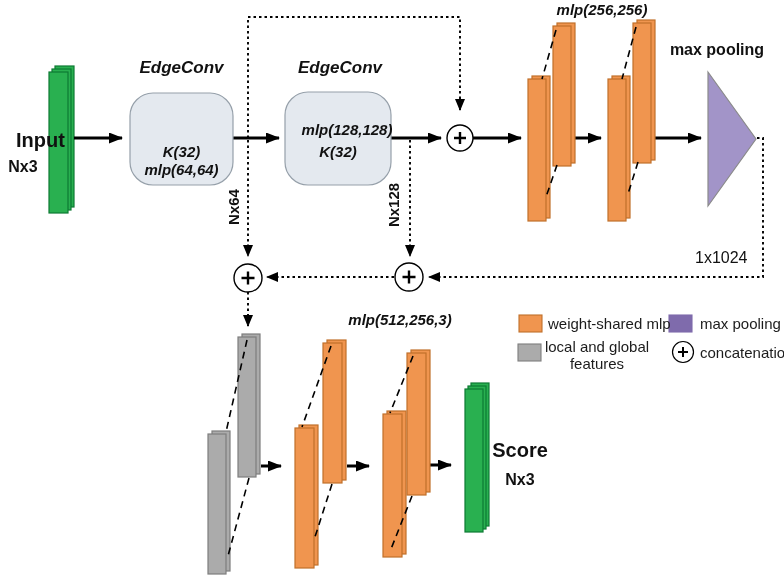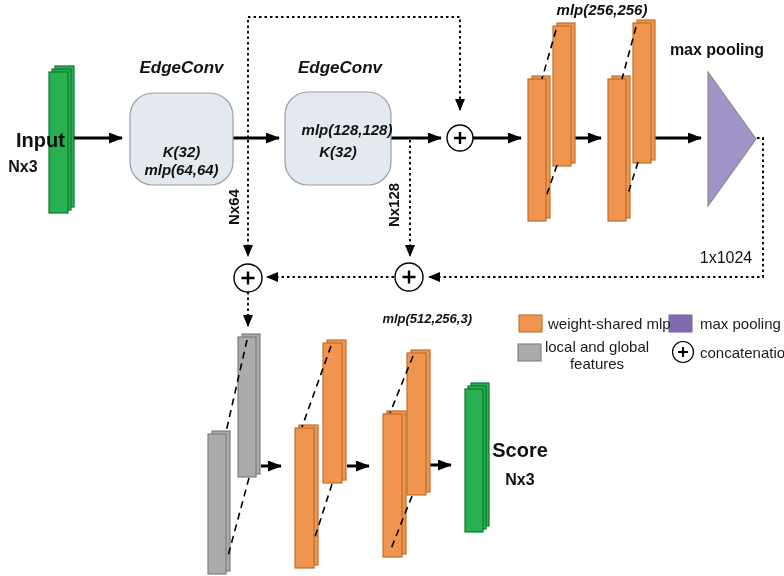--- a/index.html
+++ b/index.html
@@ -8,21 +8,21 @@
     width:784px;height:576px;
     background:#ffffff;
     font-family:"Liberation Sans", sans-serif;
     overflow:hidden;
   }
   #shapes{position:absolute;left:0;top:0;}
   .lbl{position:absolute;color:#111;white-space:nowrap;}
   .bold{font-weight:700;}
   .bi{font-weight:700;font-style:italic;}
   .center{text-align:center;}
-  .right{text-align:center;}
+  .right{text-align:left;}
   .vlabel{transform:rotate(-90deg);}
   .legend-text{font-size:15px;color:#1c1c1c;}
 </style>
 </head>
 <body>
 
 <div id="canvas">
 
   <svg id="shapes" width="784" height="576" viewBox="0 0 784 576">
     <defs>
@@ -146,21 +146,21 @@
   <div class="lbl bi center" style="left:285px;top:121px;width:124px;font-size:15px;">mlp(128,128)</div>
   <div class="lbl bi center" style="left:285px;top:143px;width:106px;font-size:15px;">K(32)</div>
 
   <div class="lbl bold center vlabel" style="left:203px;top:199px;width:60px;height:16px;font-size:15px;">Nx64</div>
   <div class="lbl bold center vlabel" style="left:363px;top:197px;width:60px;height:16px;font-size:15px;">Nx128</div>
 
   <div class="lbl bi center" style="left:540px;top:1px;width:124px;font-size:15px;">mlp(256,256)</div>
   <div class="lbl bold center" style="left:652px;top:41px;width:130px;font-size:16px;">max pooling</div>
   <div class="lbl right" style="left:695px;top:249px;width:62px;font-size:16px;">1x1024</div>
 
-  <div class="lbl bi center" style="left:352px;top:311px;width:120px;font-size:13px;text-align:right;">mlp(512,256,3)</div>
+  <div class="lbl bi center" style="left:340px;top:311px;width:120px;font-size:15px;">mlp(512,256,3)</div>
 
   <div class="lbl bold center" style="left:492px;top:439px;width:56px;font-size:20px;">Score</div>
   <div class="lbl bold center" style="left:492px;top:471px;width:56px;font-size:16px;">Nx3</div>
 
   <div class="lbl legend-text center" style="left:542px;top:338px;width:110px;line-height:17px;">
     <span>local and global</span><br>
     <span>features</span>
   </div>
   <div class="lbl legend-text" style="left:548px;top:315px;">weight-shared mlp</div>
   <div class="lbl legend-text" style="left:700px;top:315px;">max pooling</div>

